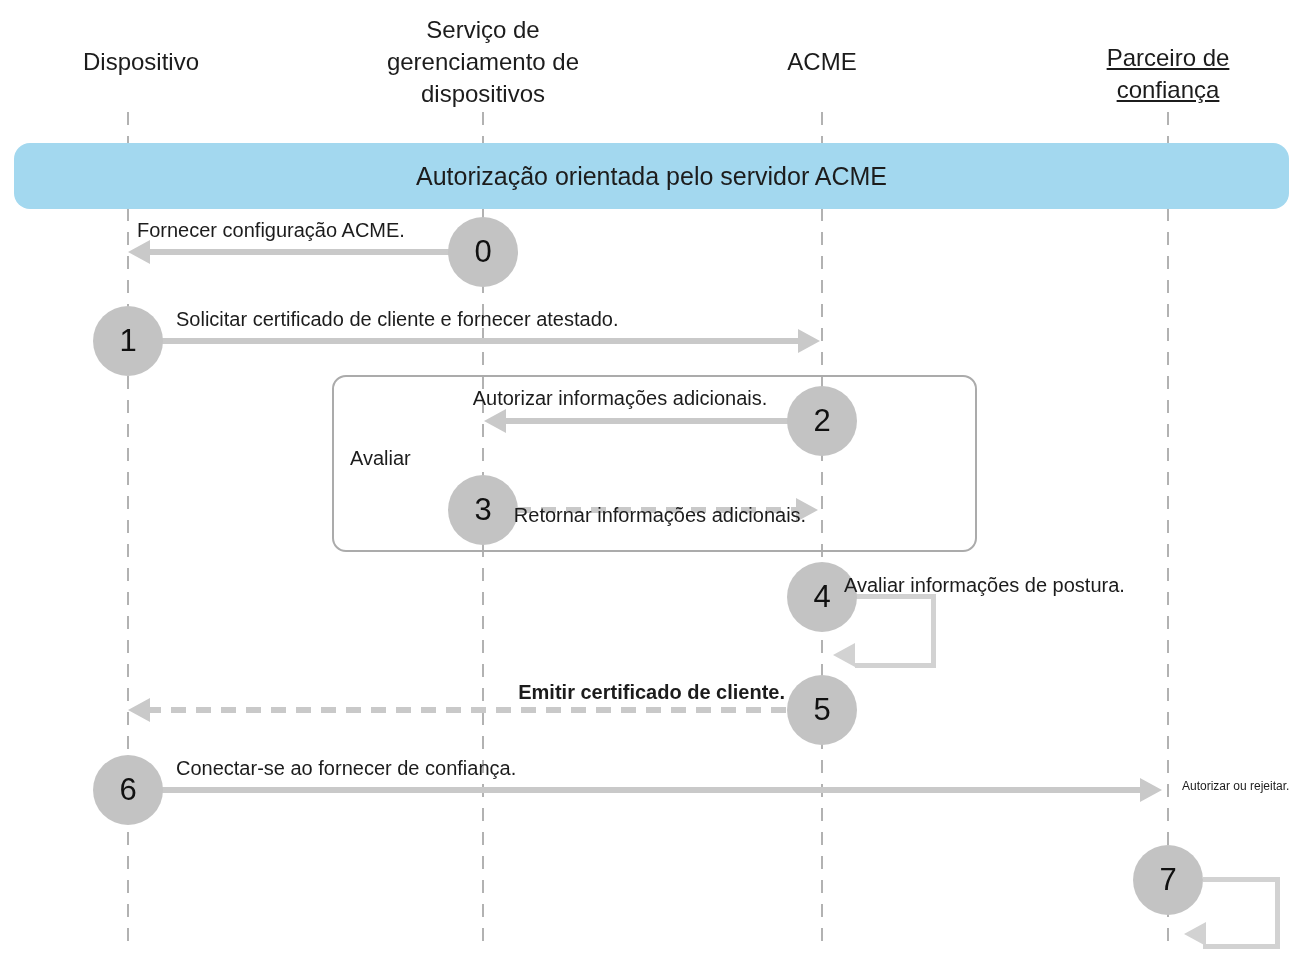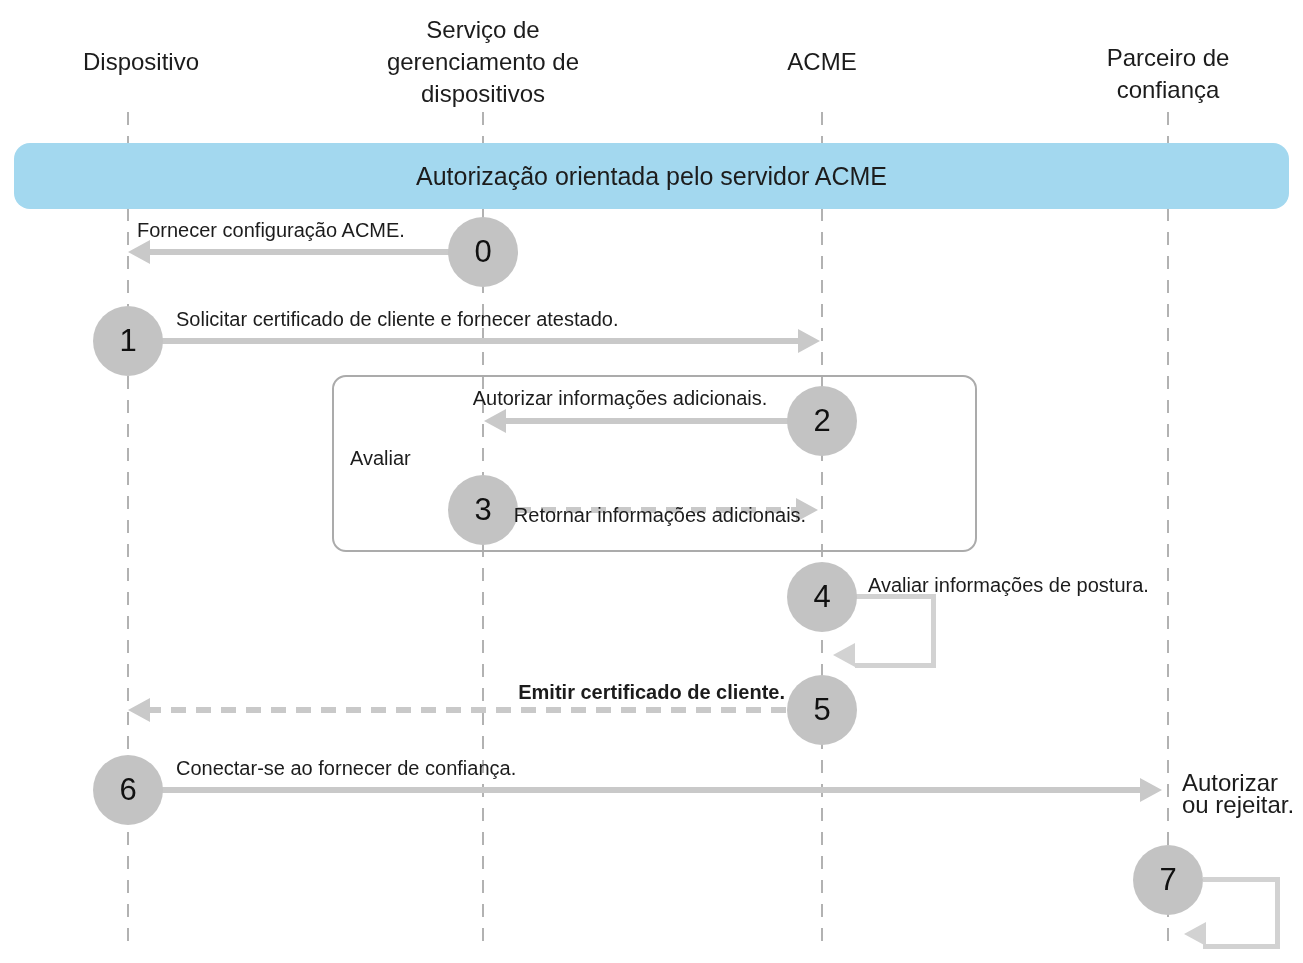--- a/index.html
+++ b/index.html
@@ -12,21 +12,21 @@
   .ll-dispositivo{left:127px;}
   .ll-mdm{left:482px;}
   .ll-acme{left:821px;}
   .ll-parceiro{left:1167px;}
 
   
   .actor{position:absolute;font-size:24px;line-height:32px;text-align:center;z-index:2;}
   .actor-dispositivo{left:41px;top:46px;width:200px;}
   .actor-mdm{left:368px;top:14px;width:230px;}
   .actor-acme{left:762px;top:46px;width:120px;}
-  .actor-parceiro{left:1093px;top:42px;width:150px;}
+  .actor-parceiro{left:1093px;top:42px;width:150px;text-decoration:underline;}
 
   
   .banner{position:absolute;left:14px;top:143px;width:1275px;height:66px;border-radius:16px;
     background:#a3d8ef;display:flex;align-items:center;justify-content:center;z-index:3;}
   .banner-title{font-size:25px;text-align:right;}
 
   
   .opt-box{position:absolute;left:332px;top:375px;width:641px;height:173px;border:2px solid #ababab;
     border-radius:14px;z-index:2;background:transparent;}
   .opt-label{position:absolute;left:350px;top:447px;font-size:20px;z-index:5;}
@@ -55,24 +55,24 @@
   .c5{left:787px;top:675px;}
   .c6{left:93px;top:755px;}
   .c7{left:1133px;top:845px;}
 
   
   .msg{position:absolute;font-size:20px;white-space:nowrap;z-index:5;}
   .m0{left:137px;top:219px;width:320px;}
   .m1{left:176px;top:308px;}
   .m2{left:450px;top:387px;width:340px;text-align:center;}
   .m3{left:510px;top:476px;width:300px;text-align:center;margin-top:28px;}
-  .m4{left:868px;top:574px;text-align:center;}
+  .m4{left:844px;top:574px;text-align:center;}
   .m5{left:485px;top:681px;width:300px;text-align:right;font-weight:bold;}
   .m6{left:176px;top:757px;}
-  .annotation{position:absolute;left:1182px;top:772px;width:120px;font-size:24px;line-height:22px;z-index:5;}
+  .annotation{position:absolute;left:1182px;top:772px;width:120px;font-size:12px;line-height:28px;z-index:5;}
 
   
   .line0{left:146px;top:249px;width:304px;}
   .ah0{left:128px;top:240px;}
   .line1{left:158px;top:338px;width:642px;}
   .ah1{left:798px;top:329px;}
   .line2{left:504px;top:418px;width:286px;}
   .ah2{left:484px;top:409px;}
   .line3{left:516px;top:507px;width:282px;}
   .ah3{left:796px;top:498px;}

